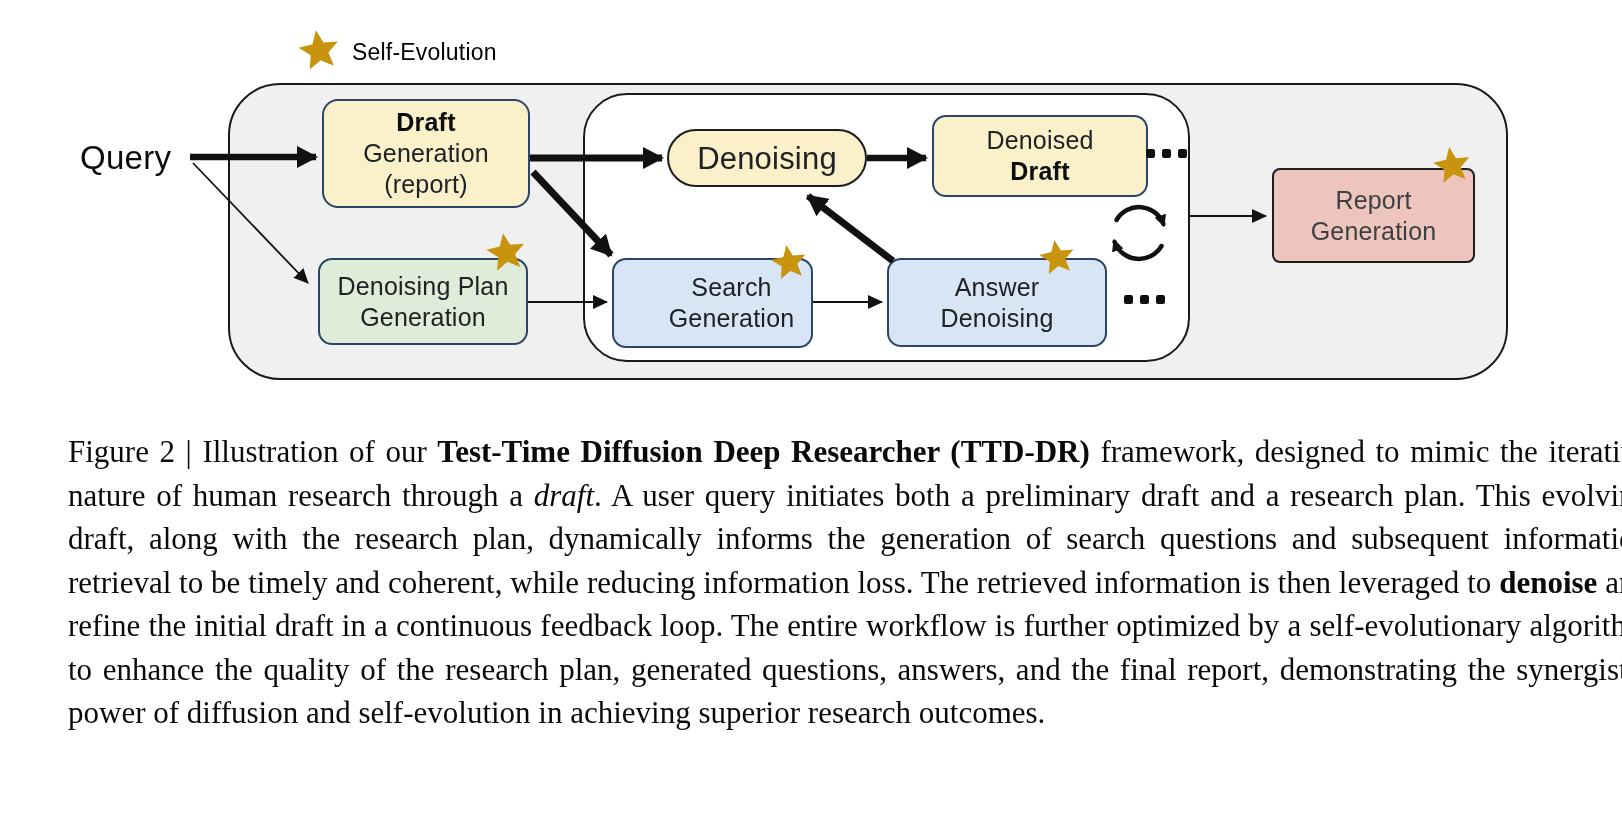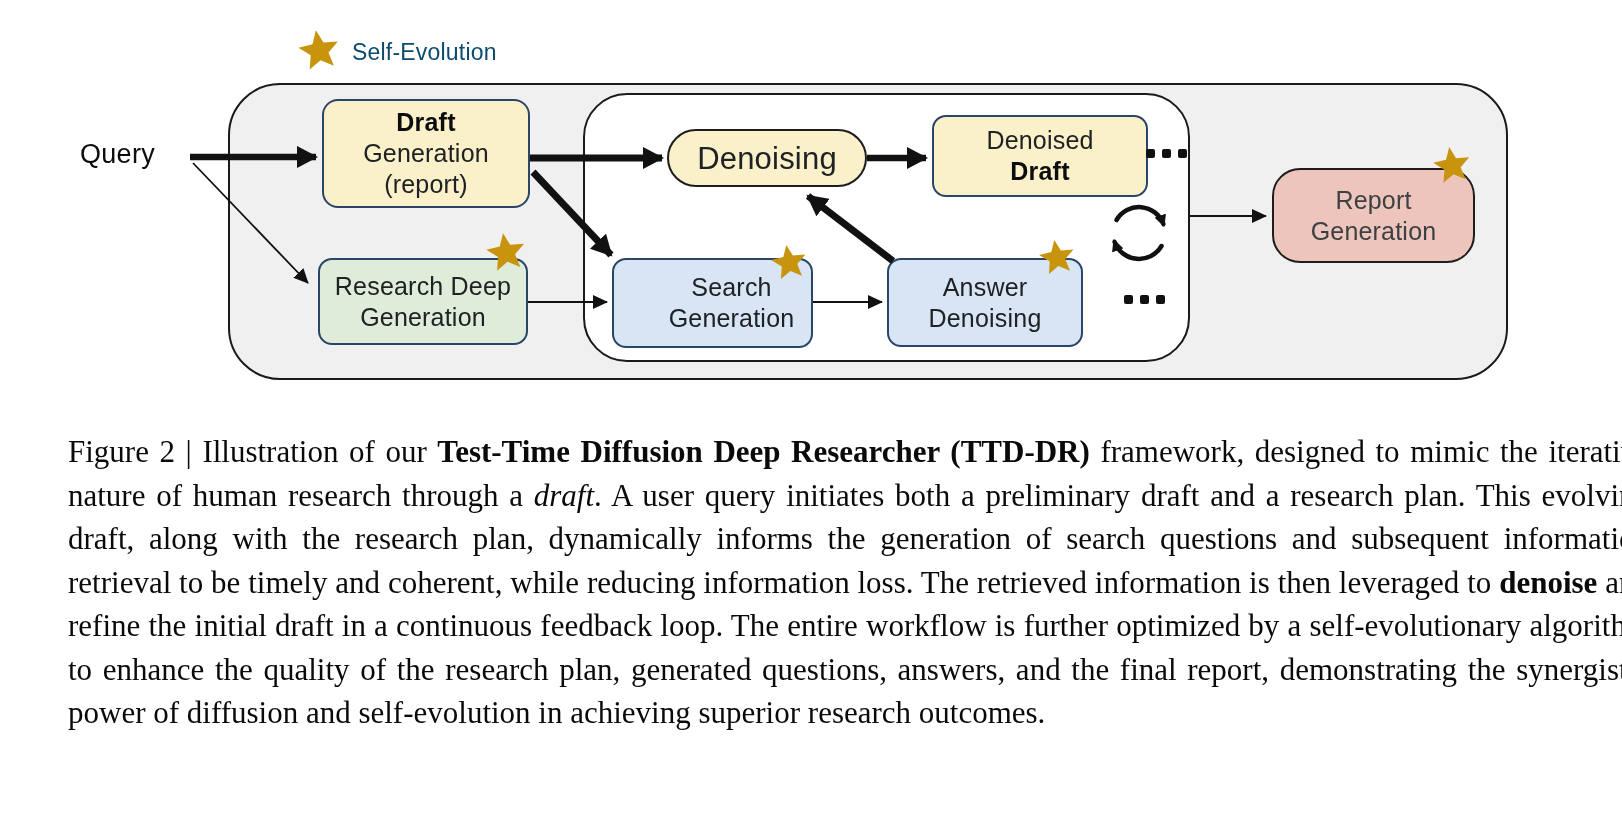--- a/index.html
+++ b/index.html
@@ -19,27 +19,27 @@
     font-size:25px;line-height:31px;color:var(--boxtext);letter-spacing:.2px;}
   .node .b{font-weight:700;color:#0c0d0e;}
   .navy{border:2.5px solid var(--navy);}
   .dark{border:2.5px solid #1d1d1d;}
 
   .draft      {left:322px;top:99px; width:208px;height:109px;background:var(--yellow);border-radius:16px;}
   .research   {left:318px;top:258px;width:210px;height:87px; background:var(--green); border-radius:14px;}
   .denoising  {left:667px;top:129px;width:200px;height:58px; background:var(--yellow);border-radius:29px;font-size:31px;}
   .denoised   {left:932px;top:115px;width:216px;height:82px; background:var(--yellow);border-radius:14px;}
   .searchgen  {left:612px;top:258px;width:201px;height:90px; background:var(--blue);  border-radius:14px;padding-left:38px;}
-  .answer     {left:887px;top:258px;width:196px;height:89px; background:var(--blue);  border-radius:14px;}
-  .report     {left:1272px;top:168px;width:203px;height:95px;background:var(--pink);  border-radius:28px;color:var(--graytext);}
+  .answer     {left:887px;top:258px;width:220px;height:89px; background:var(--blue);  border-radius:14px;}
+  .report     {left:1272px;top:168px;width:203px;height:95px;background:var(--pink);  border-radius:8px;color:var(--graytext);}
 
-  .query-label{position:absolute;left:80px;top:139px;font-size:27px;font-weight:500;color:#0d0d0d;letter-spacing:.3px;}
+  .query-label{position:absolute;left:80px;top:139px;font-size:33px;font-weight:500;color:#0d0d0d;letter-spacing:.3px;}
 
   .legend{position:absolute;left:296px;top:27px;display:flex;align-items:center;gap:10px;}
-  .legend .legend-text{font-size:23px;color:#0c4a6e;letter-spacing:.2px;}
+  .legend .legend-text{font-size:23px;color:#000000;letter-spacing:.2px;}
 
   .star{position:absolute;pointer-events:none;}
   .star svg{display:block;transform:rotate(-9deg);}
 
   .dots{position:absolute;display:flex;gap:7px;}
   .dots i{width:9px;height:9px;background:#111;border-radius:2px;display:block;}
   .dots-top{left:1146px;top:149px;}
   .dots-bottom{left:1124px;top:295px;}
 
   .overlay{position:absolute;left:0;top:0;width:1622px;height:395px;pointer-events:none;}
@@ -72,21 +72,21 @@
 
     <div class="query-label">Query</div>
 
     <div class="node navy draft">
       <span class="b">Draft</span>
       <span>Generation</span>
       <span>(report)</span>
     </div>
 
     <div class="node navy research">
-      <span>Research Deep</span>
+      <span>Denoising Plan</span>
       <span>Generation</span>
     </div>
 
     <div class="node dark denoising">
       <span>Denoising</span>
     </div>
 
     <div class="node navy denoised">
       <span>Denoised</span>
       <span class="b">Draft</span>

